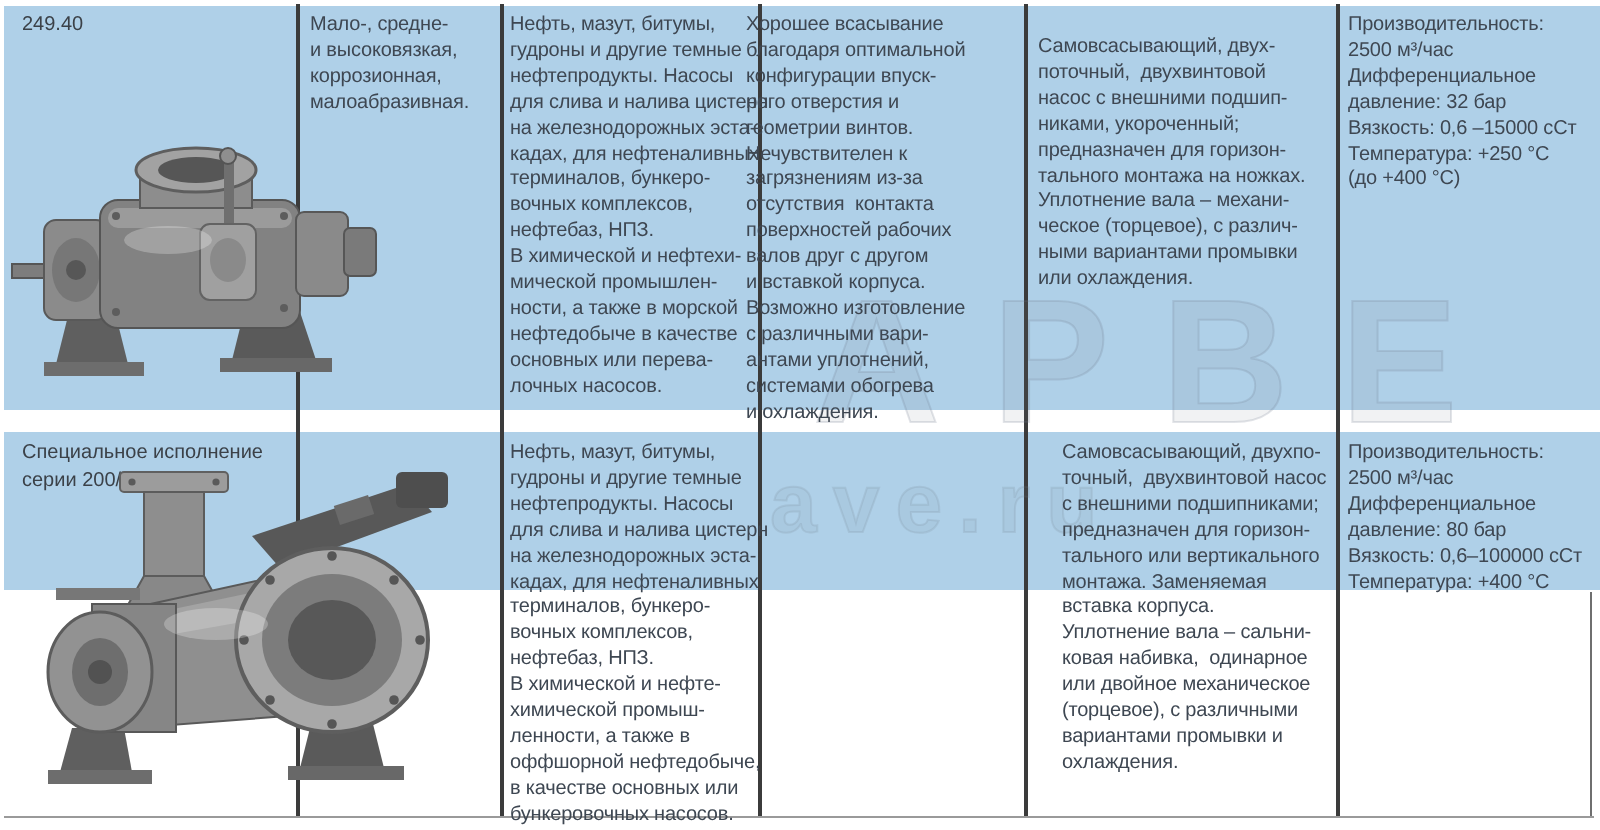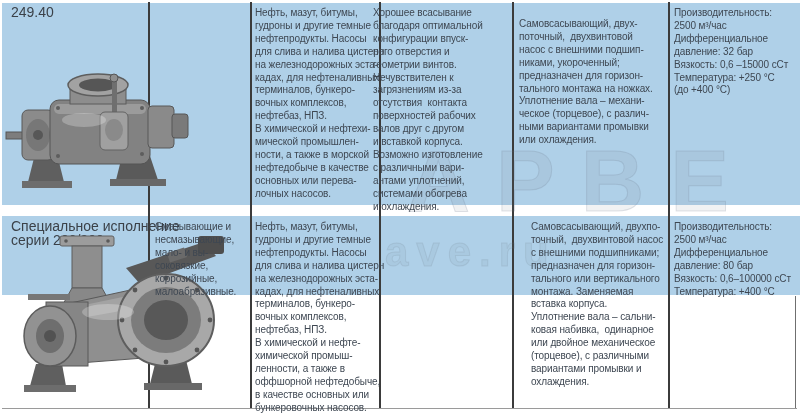--- a/index.html
+++ b/index.html
@@ -10,21 +10,21 @@
   .rowbg{position:absolute;left:2px;width:798px;background:#afd0e8;}
   .rowbg.r1{top:3px;height:202px;}
   .rowbg.r2{top:216px;height:79px;}
   .vrule{position:absolute;top:2px;height:407px;width:2px;background:#3b3b3b;}
   .vrule.short{top:296px;height:113px;width:1px;background:#6f6f6f;}
   .hrule{position:absolute;left:2px;width:795px;height:1px;background:#9a9a9a;top:408px;}
   .cell{
     position:absolute;white-space:pre;font-size:10px;line-height:12.9px;
     color:#3e4752;letter-spacing:-0.1px;
   }
-  .model{font-size:14px;line-height:13.5px;color:#3b4148;letter-spacing:0;}
+  .model{font-size:10px;line-height:13.5px;color:#3b4148;letter-spacing:0;}
   .wm-big{
     position:absolute;left:175px;top:130px;width:580px;
     font-size:88px;font-weight:bold;letter-spacing:26px;
     color:rgba(115,128,142,0.10);-webkit-text-stroke:1px rgba(110,122,138,0.20);
     pointer-events:none;
     text-align:right;
   }
   .wm-small{
     position:absolute;left:385px;top:228px;
     font-size:42px;font-weight:bold;letter-spacing:8px;
@@ -83,20 +83,24 @@
     <rect x="168" y="64" width="16" height="24" rx="3" fill="#7a7a7a" stroke="#565656" stroke-width="1"></rect>
 
     <circle cx="54" cy="58" r="2" fill="#5d5d5d"></circle>
     <circle cx="138" cy="58" r="2" fill="#5d5d5d"></circle>
     <circle cx="54" cy="106" r="2" fill="#5d5d5d"></circle>
     <circle cx="138" cy="104" r="2" fill="#5d5d5d"></circle>
 
     <ellipse cx="80" cy="70" rx="22" ry="7" fill="rgba(255,255,255,0.25)"></ellipse>
   </svg>
 
+  <div class="cell" style="left:155px;top:7px;width:93px">Мало-, средне-
+и высоковязкая,
+коррозионная,
+малоабразивная.</div>
   <div class="cell" style="left:255px;top:7px;width:122px">Нефть, мазут, битумы,
 гудроны и другие темные
 нефтепродукты. Насосы
 для слива и налива цистерн
 на железнодорожных эста-
 кадах, для нефтеналивных
 терминалов, бункеро-
 вочных комплексов,
 нефтебаз, НПЗ.
 В химической и нефтехи-
@@ -176,26 +180,20 @@
 
     <rect x="38" y="68" width="42" height="64" fill="#868686" stroke="#585858" stroke-width="1"></rect>
     <ellipse cx="42" cy="102" rx="26" ry="30" fill="#929292" stroke="#5c5c5c" stroke-width="1.5"></ellipse>
     <ellipse cx="42" cy="102" rx="14" ry="17" fill="#6e6e6e"></ellipse>
     <circle cx="42" cy="102" r="6" fill="#525252"></circle>
     <rect x="20" y="60" width="42" height="6" fill="#777777"></rect>
 
     <ellipse cx="100" cy="78" rx="26" ry="8" fill="rgba(255,255,255,0.25)"></ellipse>
   </svg>
 
-  <div class="cell" style="left:155px;top:221px;width:93px">Смазывающие и
-несмазывающие,
-мало- и вы-
-соковязкие,
-коррозийные,
-малоабразивные.</div>
   <div class="cell" style="left:255px;top:221px;width:122px">Нефть, мазут, битумы,
 гудроны и другие темные
 нефтепродукты. Насосы
 для слива и налива цистерн
 на железнодорожных эста-
 кадах, для нефтеналивных
 терминалов, бункеро-
 вочных комплексов,
 нефтебаз, НПЗ.
 В химической и нефте-

